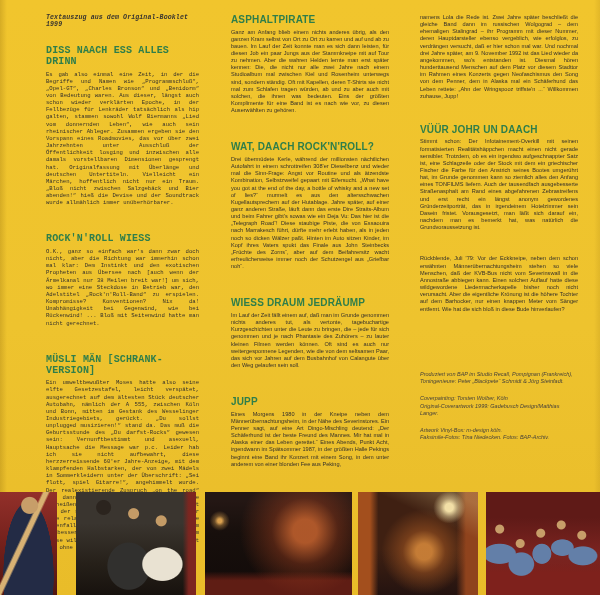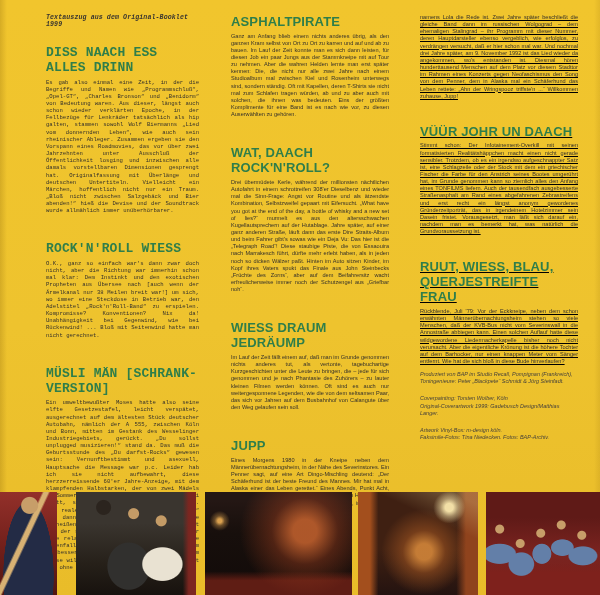--- a/index.html
+++ b/index.html
@@ -7,27 +7,27 @@
     position:relative;width:600px;height:595px;overflow:hidden;
     font-family:"Liberation Sans",sans-serif;
     background:
       linear-gradient(90deg, rgba(120,85,5,.22) 0px, rgba(120,85,5,0) 7px),
       linear-gradient(270deg, rgba(120,85,5,.12) 0px, rgba(120,85,5,0) 6px),
       linear-gradient(180deg,#f1c52d 0%,#eec32e 55%,#e9bc29 100%);
   }
   .col{position:absolute;top:14px;}
   .col-left{left:46px;width:153px;font-family:Liberation Mono, monospace;}
   .col-mid{left:231px;width:158px;}
-  .col-right{left:420px;width:158px;text-decoration:underline;}
+  .col-right{left:420px;width:158px;}
   .note{
     font-size:6.6px;font-style:italic;font-weight:bold;color:#3a362f;
     margin:0 0 17px 0;letter-spacing:.1px;
   }
   .hd{
-    font-size:13px;font-weight:bold;color:#2f7e4a;
+    font-size:10px;font-weight:bold;color:#2f7e4a;
     margin:0 0 3.5px 0;letter-spacing:.15px;
   }
   .bd{
     font-size:5.6px;line-height:7.15px;color:#35312a;
     text-align:justify;margin:0;
   }
   .article{margin-top:27px;}
   .article.first{margin-top:0;}
   .col-right .article{margin-top:24px;}
   .credits{
@@ -123,21 +123,20 @@
 
   <div class="col col-right">
     <p class="bd">namens Lola die Rede ist. Zwei Jahre später beschließt die gleiche Band dann im russischen Wolgograd – dem ehemaligen Stalingrad – ihr Programm mit dieser Nummer, deren Hauptdarsteller ebenso vergeblich, wie erfolglos, zu verdrängen versucht, daß er hier schon mal war. Und nochmal drei Jahre später, am 9. November 1992 ist das Lied wieder da angekommen, wo's entstanden ist. Diesmal hören hunderttausend Menschen auf dem Platz vor diesem Stadttor im Rahmen eines Konzerts gegen Neofaschismus den Song von dem Penner, dem in Alaska mal ein Schäferhund das Leben rettete: „Ahn der Wringspooz triffste'n ...“ Willkommen zuhause, Jupp!</p>
 
     <section class="article">
       <h2 class="hd">VÜÜR JOHR UN DAACH</h2>
       <p class="bd">Stimmt schon: Der Infotainement-Overkill mit seinen formatisierten Realitätshäppchen macht einen nicht gerade sensibler. Trotzdem, ob es ein irgendwo aufgeschnappter Satz ist, eine Schlagzeile oder der Stock mit dem ein griechischer Fischer die Farbe für den Anstrich seines Bootes umgerührt hat, im Grunde genommen kann so ziemlich alles den Anfang eines TONFILMS liefern. Auch der tausendfach ausgebesserte Straßenasphalt am Rand eines abgefahrenen Zebrastreifens und erst recht ein längst anonym gewordenes Gründerzeitporträt, das in irgendeinem Hotelzimmer sein Dasein fristet. Vorausgesetzt, man läßt sich darauf ein, nachdem man es bemerkt hat, was natürlich die Grundvoraussetzung ist.</p>
     </section>
 
     <section class="article">
-      <h2 class="hd">RUUT, WIESS, BLAU, QUERJESTREIFTE FRAU</h2>
       <p class="bd">Rückblende, Juli '79: Vor der Eckkneipe, neben dem schon erwähnten Männerübernachtungsheim stehen so viele Menschen, daß der KVB-Bus nicht vom Severinswall in die Annostraße abbiegen kann. Einen solchen Auflauf hatte diese wildgewordene Liedermacherkapelle bisher noch nicht verursacht. Aber die eigentliche Krönung ist die höhere Tochter auf dem Barhocker, nur einen knappen Meter vom Sänger entfernt. Wie hat die sich bloß in diese Bude hinverlaufen?</p>
     </section>
   </div>
 
   <div class="credits">
     <div class="credit-block">
       <div>Produziert von BAP im Studio Recall, Pompignan (Frankreich),</div>
       <div>Toningenieure: Peter „Blackpete“ Schmidt &amp; Jörg Steinfadt.</div>
     </div>
     <div class="credit-block">

